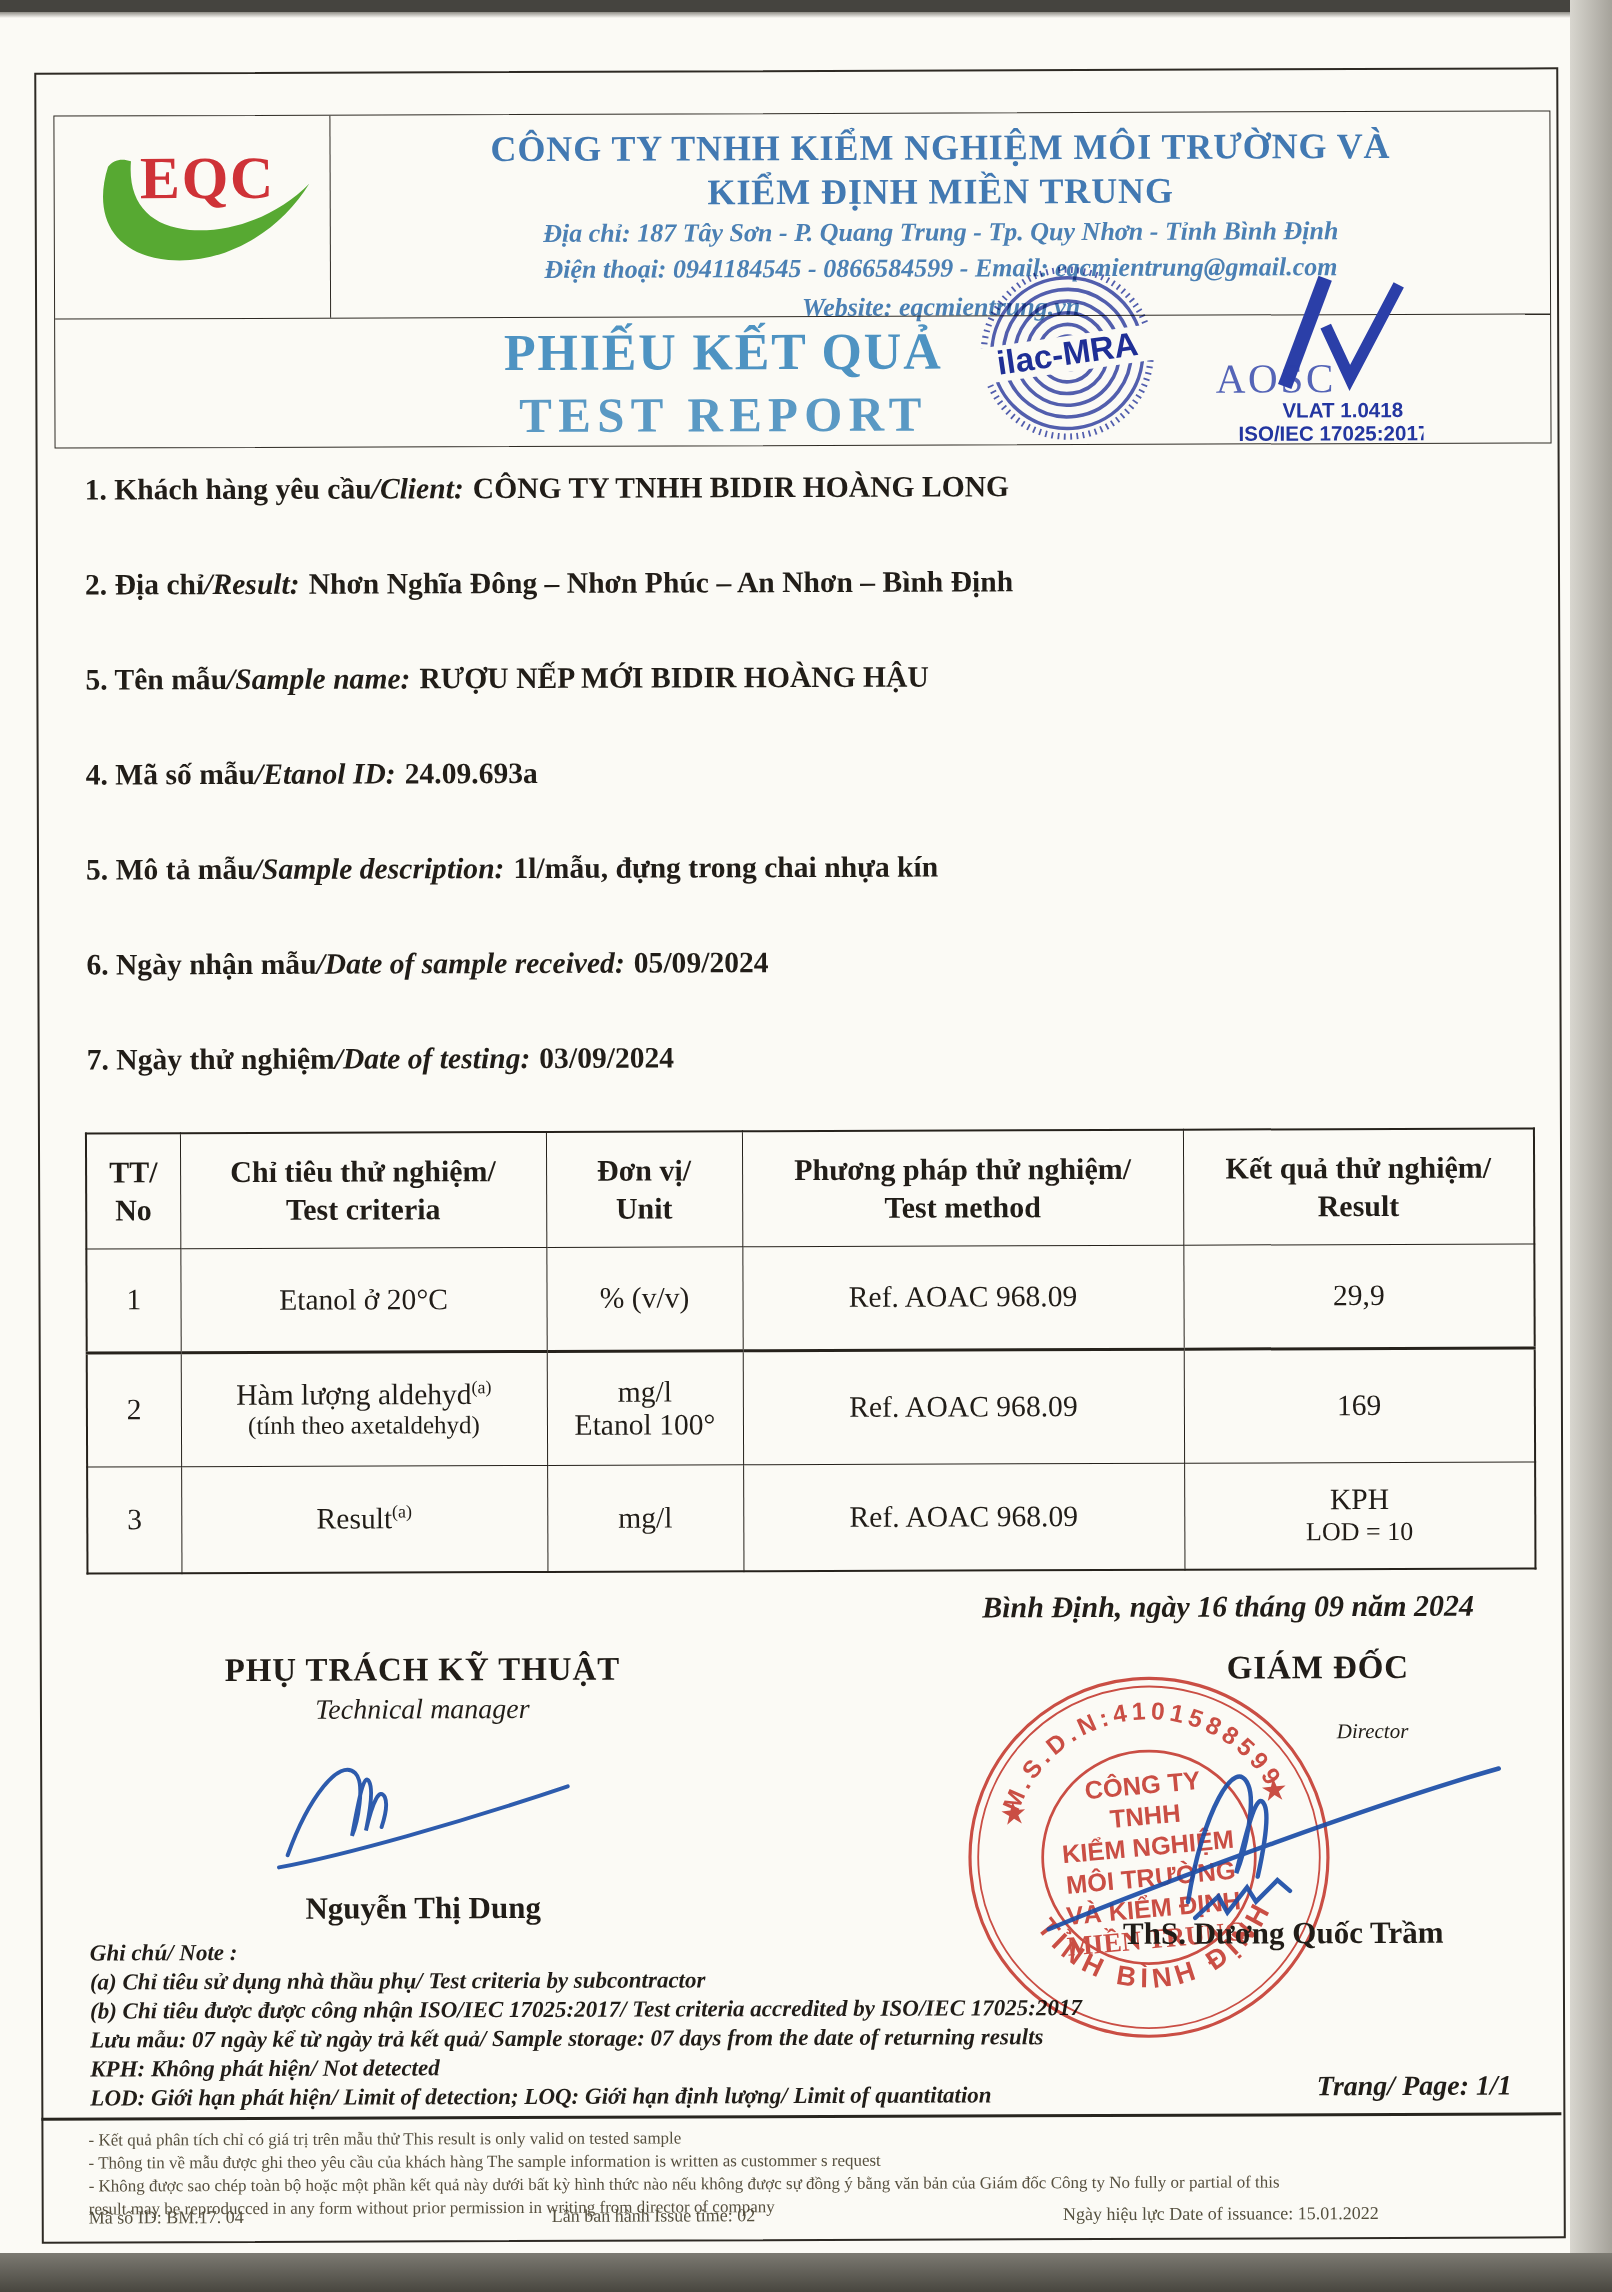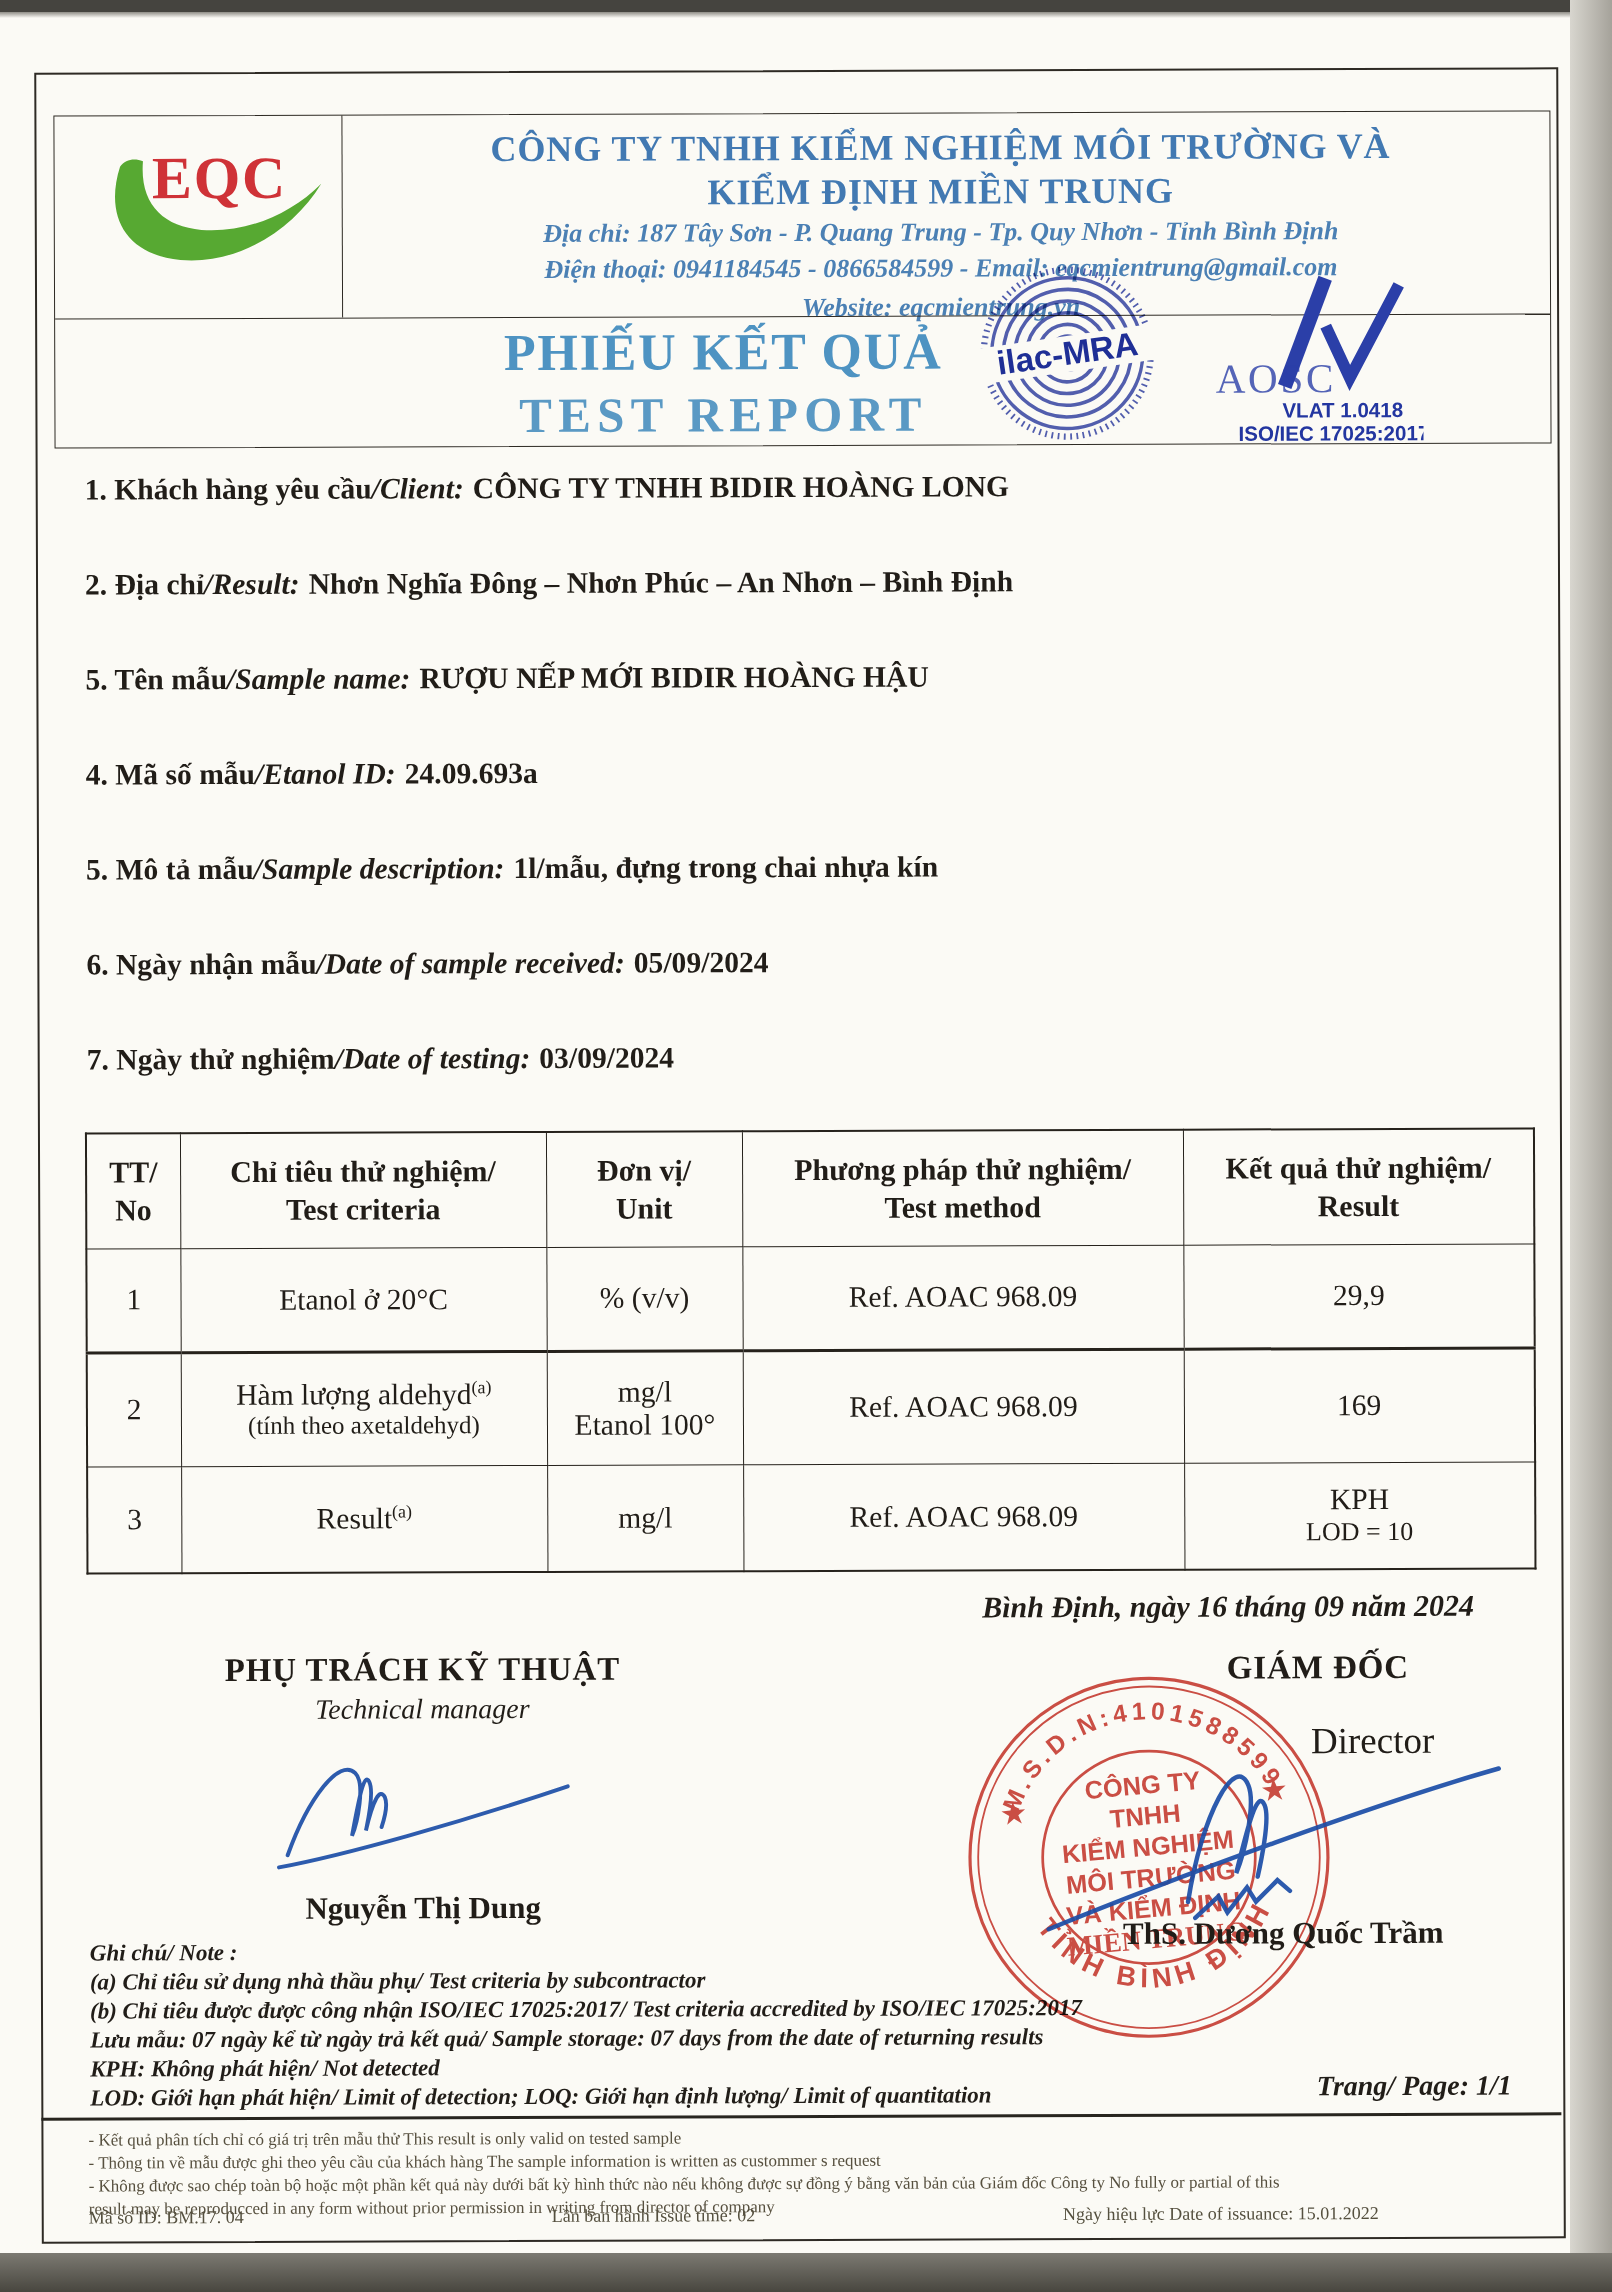--- a/index.html
+++ b/index.html
@@ -7,21 +7,21 @@
        font-family:"Liberation Serif","DejaVu Serif",serif;color:#211d18;}
   #sheet{position:absolute;left:0;top:0;width:1612px;height:2293px;background:#fbfaf5;}
   .edge-top{position:absolute;left:0;top:0;width:1612px;height:11.6px;background:#45443f;}
   .edge-top2{position:absolute;left:0;top:11.6px;width:1612px;height:6.3px;background:linear-gradient(180deg,#8f8d86,#fbfaf5);}
   .edge-right{position:absolute;top:0;left:1570px;width:42px;height:2293px;background:linear-gradient(90deg,#d8d6cf,#a5a29a);}
   .edge-bottom{position:absolute;left:0;top:2253px;width:1612px;height:39px;background:linear-gradient(180deg,#7c7a72,#48463f);}
   #doc{position:absolute;left:0;top:0;width:1612px;height:2293px;transform:rotate(-0.2deg);}
   .frame{position:absolute;left:38px;top:70px;width:1520px;height:2167px;border:2.2px solid #2e2a24;}
   
   .hdrbox{position:absolute;left:57px;top:113px;width:1497px;height:333px;border:1.8px solid #2e2a24;box-sizing:border-box;}
-  .logocell{position:absolute;left:12px;top:0;width:276px;height:202px;border-right:1.8px solid #2e2a24;box-sizing:border-box;}
+  .logocell{position:absolute;left:0;top:0;width:276px;height:202px;border-right:1.8px solid #2e2a24;box-sizing:border-box;}
   .hdr-divider{position:absolute;left:0;top:202px;width:100%;height:0;border-top:1.8px solid #2e2a24;}
   .cotext{position:absolute;left:278px;top:0;width:1216px;height:202px;text-align:center;}
   .co1{margin-top:12.5px;font-size:36px;font-weight:bold;color:#4279b2;letter-spacing:0.9px;line-height:43px;}
   .co2{font-size:36px;font-weight:bold;color:#4279b2;letter-spacing:0.9px;line-height:45px;}
   .coaddr{font-size:26px;font-weight:bold;font-style:italic;color:#4b80b4;line-height:36px;}
   .cophone{font-size:26px;font-weight:bold;font-style:italic;color:#4b80b4;line-height:36px;}
   .coweb{position:absolute;left:278px;top:179px;width:1216px;text-align:center;font-size:26px;font-weight:bold;font-style:italic;color:#4b80b4;}
   .titleblk{position:absolute;left:475px;top:324px;width:502px;text-align:center;}
   .title-vi{font-size:52px;font-weight:bold;color:#4e93c2;letter-spacing:1.8px;line-height:56px;}
   .title-en{font-size:49px;font-weight:bold;color:#5a99c4;letter-spacing:6.3px;line-height:56px;margin-top:7.2px;}
@@ -40,21 +40,21 @@
   sup.mark{font-size:18px;}
   tr.heavy td{border-top-width:3.6px;}
   .res2{font-size:26px;line-height:32px;}
   
   .dateline{position:absolute;left:922px;top:1591px;width:609px;text-align:center;font-size:30px;font-style:italic;font-weight:600;}
   .sigL{position:absolute;left:161px;top:1650px;width:519px;text-align:center;}
   .sigL .t1{font-size:33px;font-weight:bold;letter-spacing:0.9px;}
   .sigL .t2{font-size:28px;font-style:italic;margin-top:5.4px;}
   .sigL .name{font-size:31px;font-weight:bold;margin-top:1.8px;}
   .gd{position:absolute;left:1146px;top:1651px;width:340px;text-align:center;font-size:33px;font-weight:bold;letter-spacing:0.9px;z-index:2;}
-  .dir{position:absolute;left:1245px;top:1721px;width:251px;text-align:center;font-size:37px;z-index:2;}
+  .dir{position:absolute;left:1245px;top:1721px;width:251px;text-align:center;font-size:21px;font-style:italic;z-index:2;}
   .nameR{position:absolute;left:1021px;top:1917px;width:519px;text-align:center;font-size:31px;font-weight:bold;z-index:6;}
   .sealwrap{position:absolute;left:963px;top:1675px;width:367px;height:367px;transform:rotate(-5deg);z-index:4;mix-blend-mode:multiply;opacity:.9;}
   .sigRwrap{position:absolute;left:999px;top:1728px;width:515px;height:228px;z-index:5;}
   .sigsvg{margin-top:10.7px;}
   
   .notes{position:absolute;left:87px;top:1936px;width:1343px;font-size:23px;font-weight:bold;font-style:italic;line-height:29px;}
   .pagelabel{position:absolute;left:1281px;top:2072px;width:260px;text-align:center;font-size:28px;font-weight:bold;font-style:italic;}
   .rule{position:absolute;left:38px;top:2115px;width:1520px;height:2.7px;background:#28251f;}
   .fineprint{position:absolute;left:85px;top:2126px;width:1415px;font-size:17px;line-height:23px;color:#57503f;}
   .footrow{position:absolute;left:85px;top:2205px;width:1290px;display:flex;justify-content:space-between;font-size:18px;color:#55503f;}

